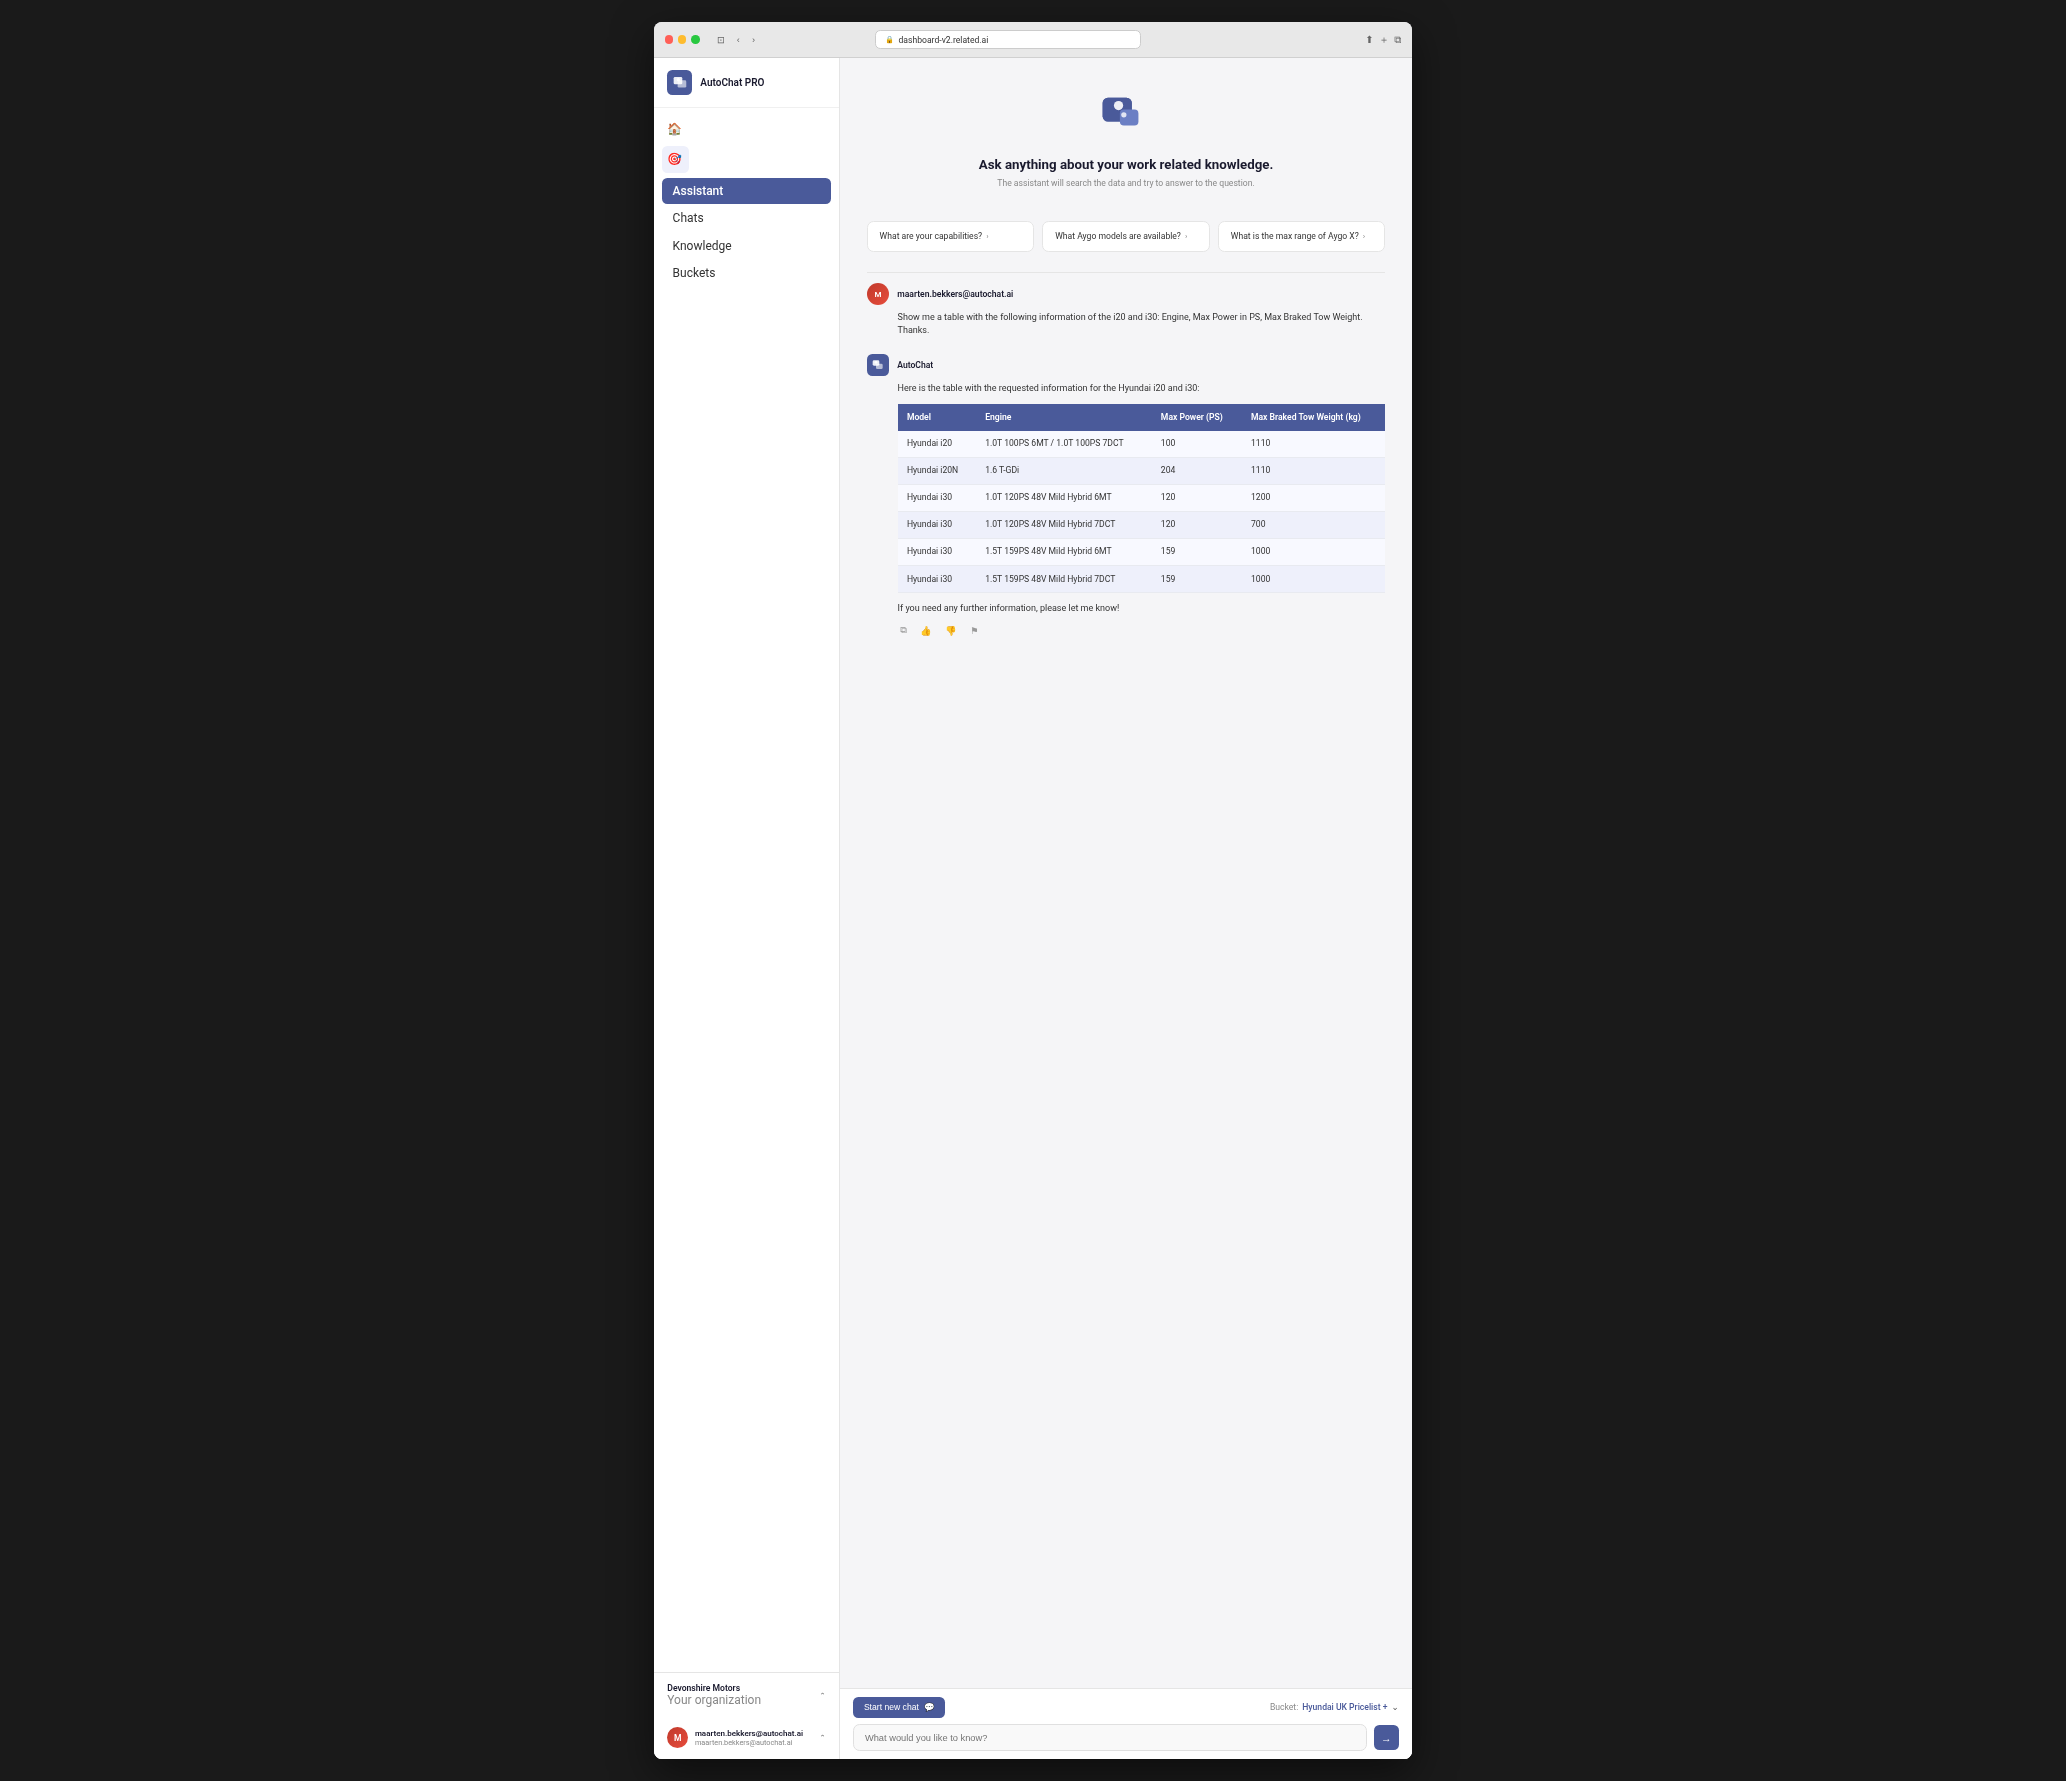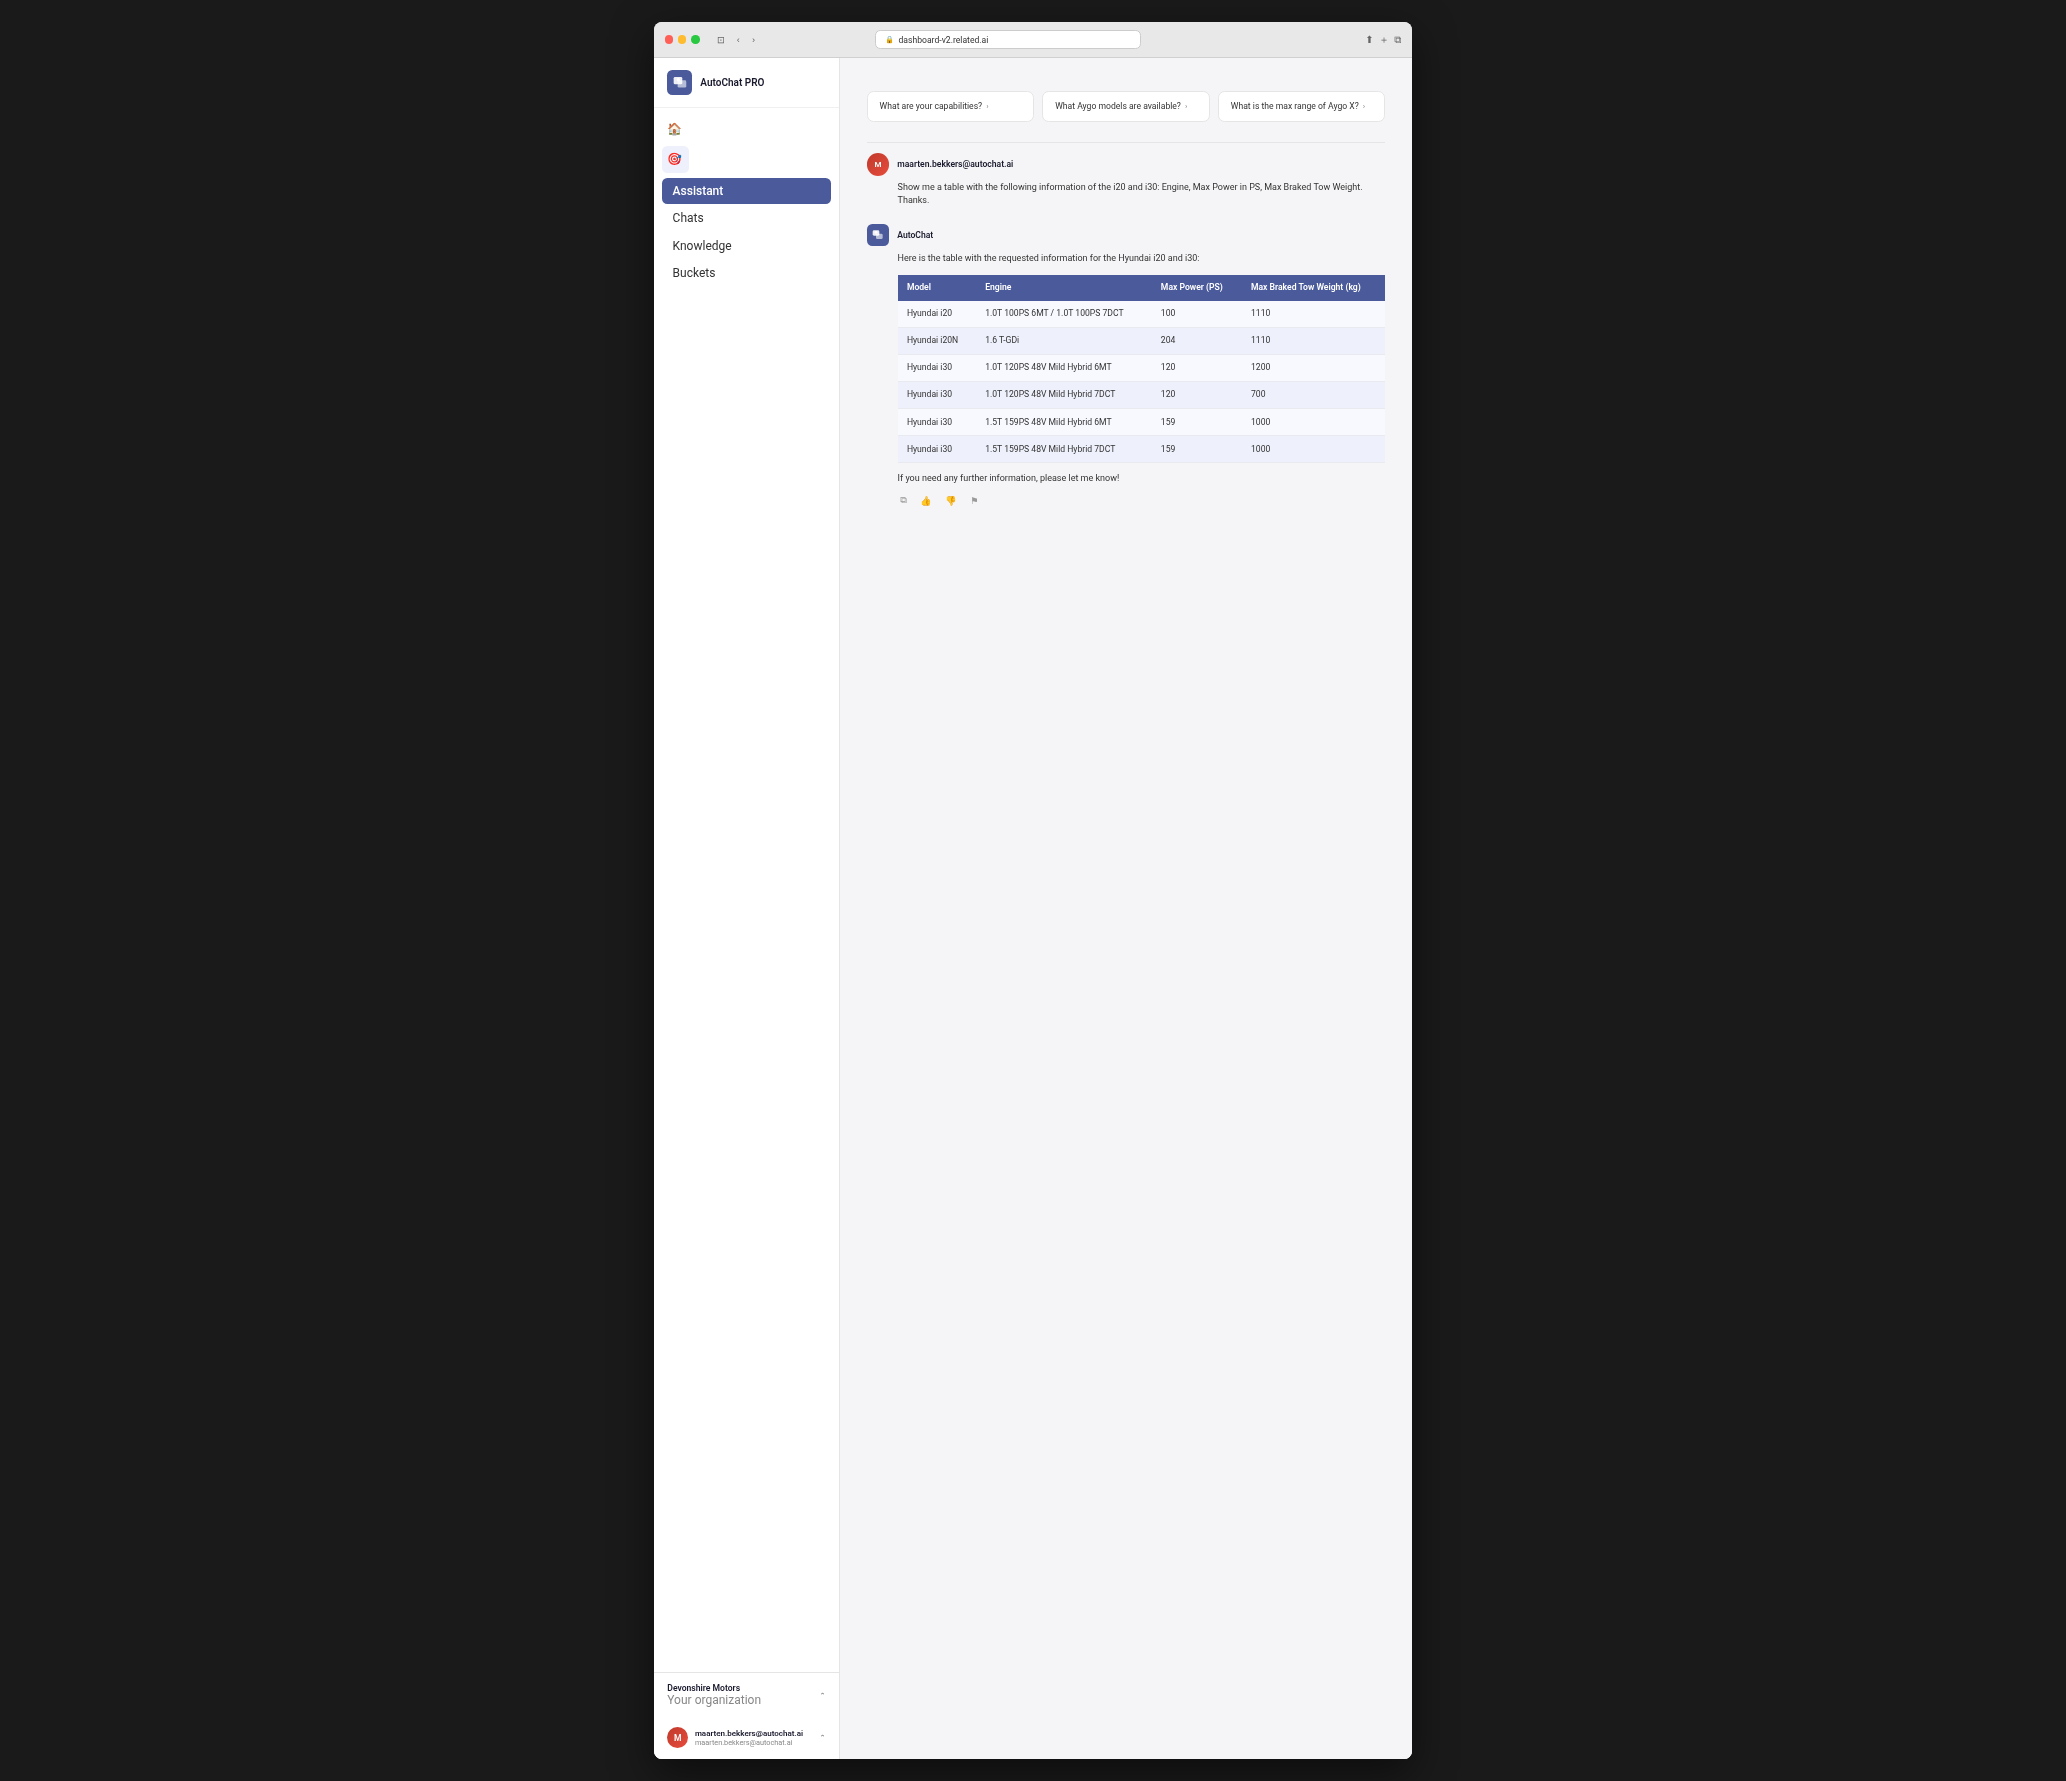--- a/index.html
+++ b/index.html
@@ -472,20 +472,33 @@
             <div class="user-email">maarten.bekkers@autochat.ai</div>
           </div>
           <span class="chevron-icon">⌃</span>
         </div>
       </div>
     </div>
 
     <div class="main-content">
       <div class="chat-area">
 
+        <div class="welcome-section">
+          <div class="welcome-logo">
+            <svg width="53" height="53" viewBox="0 0 80 80" fill="none">
+              <rect x="4" y="10" width="44" height="36" rx="8" fill="#4a5a9a"></rect>
+              <rect x="4" y="10" width="44" height="36" rx="8" fill="#4a5a9a"></rect>
+              <circle cx="28" cy="22" r="7" fill="white" opacity="0.9"></circle>
+              <rect x="30" y="28" width="28" height="24" rx="6" fill="#6b7fc4"></rect>
+              <circle cx="36" cy="36" r="4" fill="white" opacity="0.8"></circle>
+            </svg>
+          </div>
+          <div class="welcome-title">Ask anything about your work related knowledge.</div>
+          <div class="welcome-subtitle">The assistant will search the data and try to answer to the question.</div>
+        </div>
 
         <div class="suggestion-cards">
           <div class="suggestion-card">
             <span>What are your capabilities?</span>
             <span class="suggestion-arrow">›</span>
           </div>
           <div class="suggestion-card">
             <span>What Aygo models are available?</span>
             <span class="suggestion-arrow">›</span>
           </div>
@@ -570,16 +583,35 @@
           </div>
           <div class="message-actions">
             <button class="msg-action-btn">⧉</button>
             <button class="msg-action-btn">👍</button>
             <button class="msg-action-btn">👎</button>
             <button class="msg-action-btn">⚑</button>
           </div>
         </div>
       </div>
 
+      <div class="chat-input-area">
+        <div class="chat-input-toolbar">
+          <button class="new-chat-btn">
+            <span>Start new chat</span>
+            <span>💬</span>
+          </button>
+          <div class="bucket-selector">
+            <span class="bucket-label">Bucket:</span>
+            <span class="bucket-name">Hyundai UK Pricelist +</span>
+            <span>⌄</span>
+          </div>
+        </div>
+        <div class="chat-input-row">
+          <input class="chat-input" type="text" placeholder="What would you like to know?" style="">
+          <button class="chat-send-btn">
+            <span>→</span>
+          </button>
+        </div>
+      </div>
     </div>
   </div>
 </div>
 
 
 </body></html>

